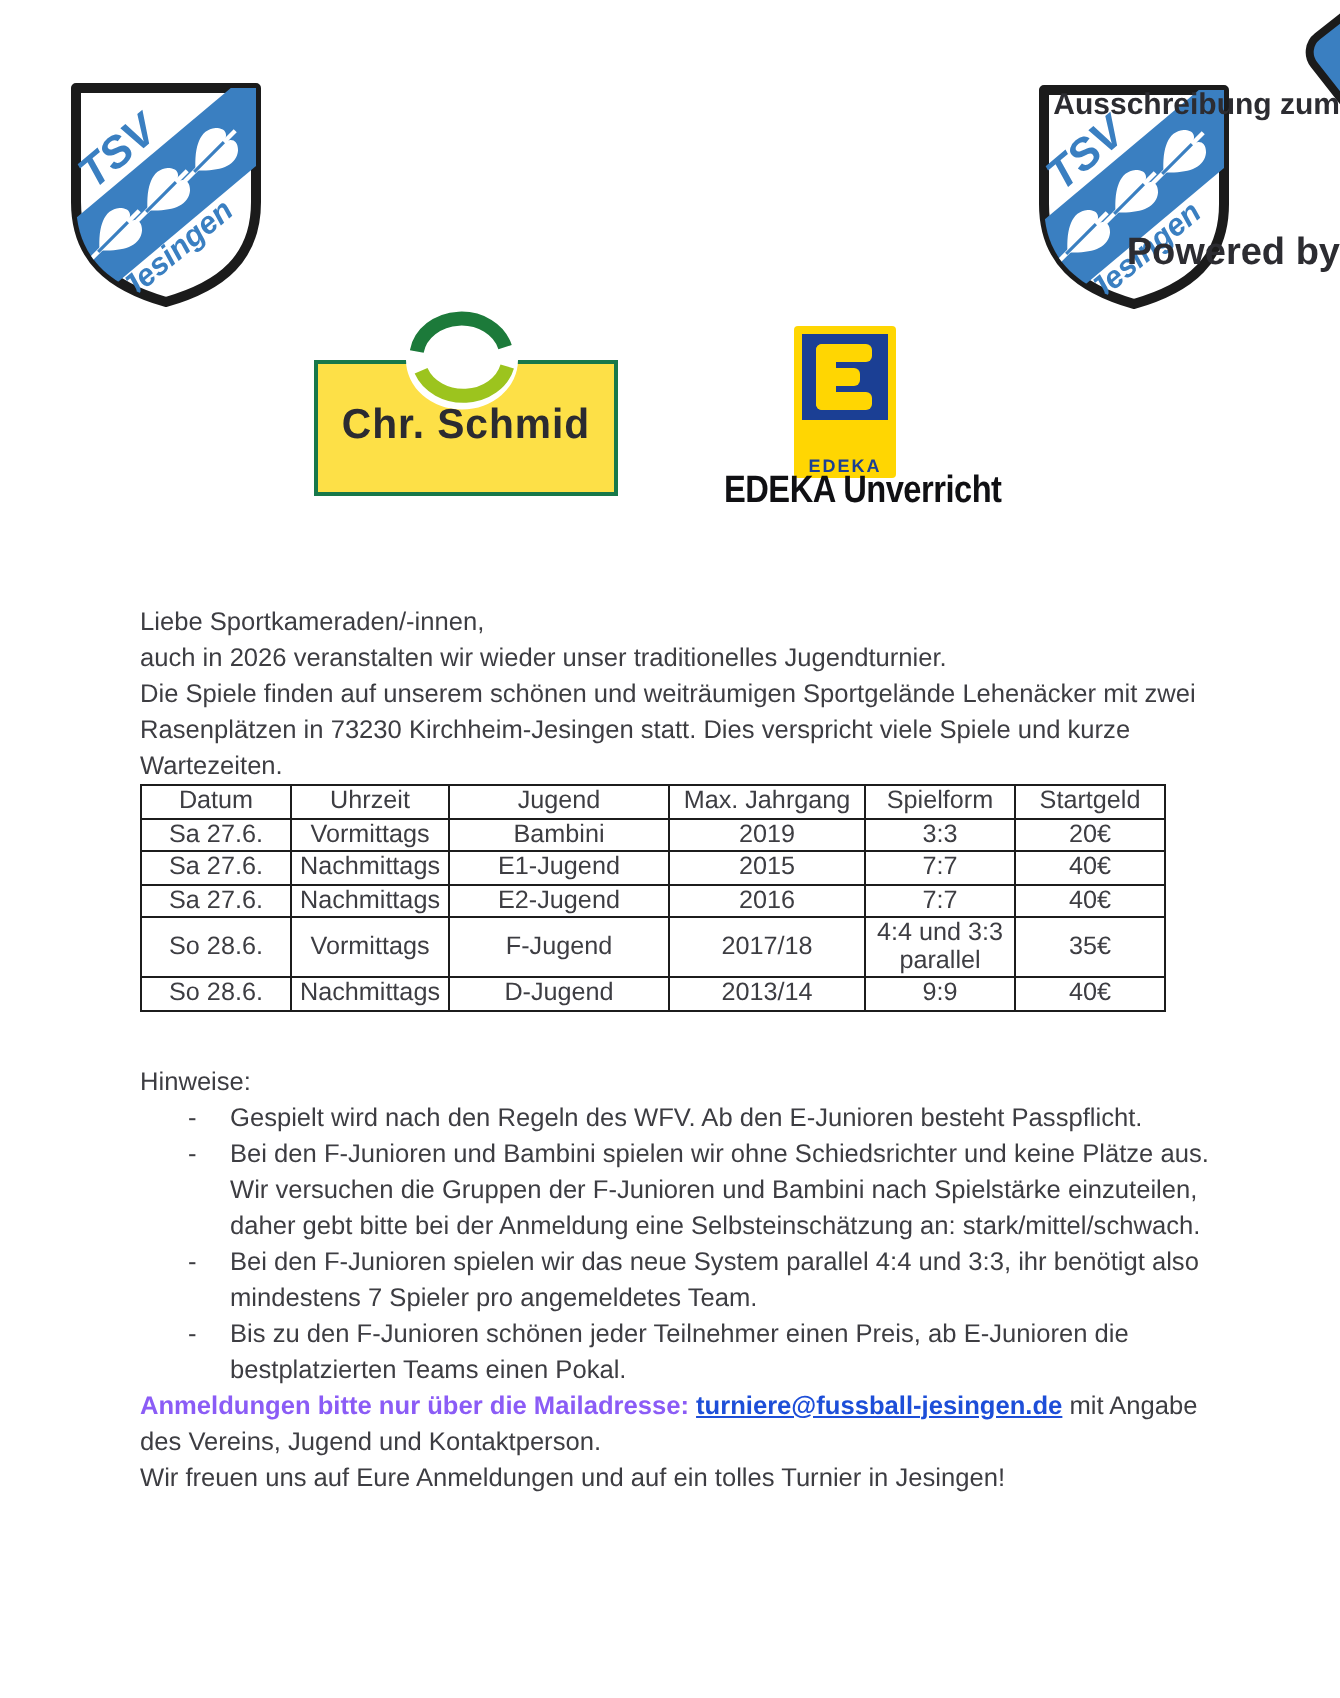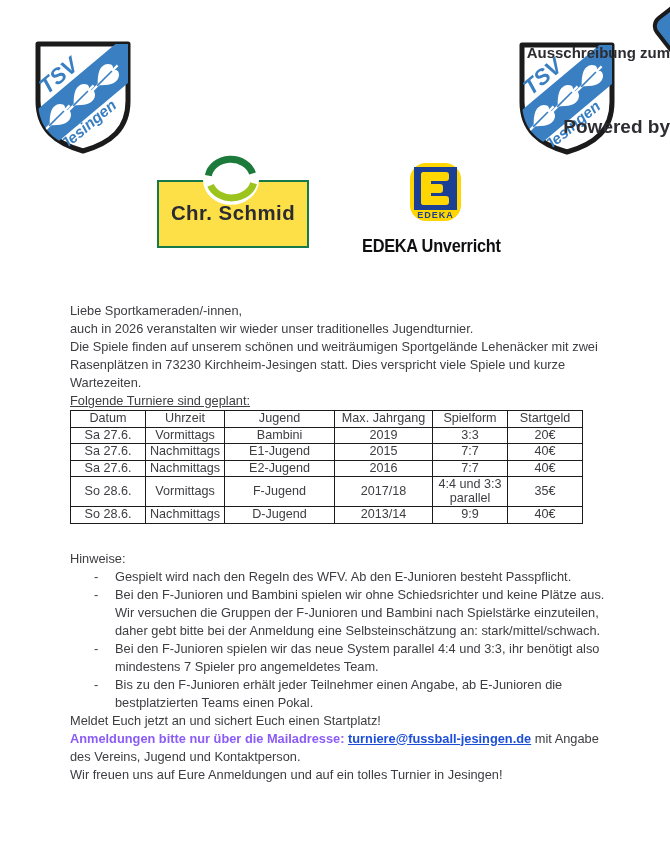--- a/index.html
+++ b/index.html
@@ -26,21 +26,21 @@
 
   
   .schmid{position:absolute;left:157px;top:180px;width:148px;height:64px;border:2px solid #17784a;background:#fde047;}
   .schmid-arcs{position:absolute;left:44px;top:-27px;width:56px;height:50px;}
   .schmid-name{position:absolute;top:19px;left:0;width:100%;text-align:center;
     font-size:21px;font-weight:bold;color:#2b2b31;letter-spacing:0.5px;transform:scaleX(.97);}
   .schmid-bar{position:absolute;bottom:0;left:0;right:0;height:17px;background:#17784a;color:#fff;
     font-style:italic;font-size:10px;letter-spacing:5px;text-align:center;line-height:17px;font-weight:bold;}
 
   
-  .edeka-logo{position:absolute;left:397px;top:163px;width:51px;height:58px;background:#ffd602;border-radius:16px;margin-left:13px;}
+  .edeka-logo{position:absolute;left:397px;top:163px;width:51px;height:76px;background:#ffd602;border-radius:2px;}
   .edeka-blue{position:absolute;left:4px;top:4px;width:43px;height:43px;background:#1b3f94;}
   .edeka-word{position:absolute;bottom:1px;left:0;width:100%;text-align:center;color:#1b3f94;
     font-size:9px;font-weight:bold;letter-spacing:1px;}
   .edeka-caption{position:absolute;left:362px;top:235px;font-size:19px;font-weight:bold;color:#101013;
     transform:scaleX(.86);transform-origin:left top;white-space:nowrap;letter-spacing:-0.3px;}
 
   
   .content{position:absolute;left:70px;top:302px;width:545px;font-size:12.8px;line-height:18px;}
   .content p{margin:0;}
   .p-greeting{margin-bottom:12px;}
@@ -138,21 +138,20 @@
       </svg>
     </div>
     <div class="edeka-word">EDEKA</div>
   </div>
   <div class="edeka-caption">EDEKA Unverricht</div>
 
   <div class="content">
     <p class="p-greeting">Liebe Sportkameraden/-innen,</p>
     <p class="p-intro">auch in 2026 veranstalten wir wieder unser traditionelles Jugendturnier.</p>
     <p class="p-venue">Die Spiele finden auf unserem schönen und weiträumigen Sportgelände Lehenäcker mit zwei Rasenplätzen in 73230 Kirchheim-Jesingen statt. Dies verspricht viele Spiele und kurze Wartezeiten.</p>
-    <p class="p-tableintro">Folgende Turniere sind geplant:</p>
 
     <table class="turniere">
       <colgroup>
         <col style="width:75px">
           <col style="width:79px">
           <col style="width:110px">
         <col style="width:98px">
           <col style="width:75px">
           <col style="width:75px">
       </colgroup>
@@ -217,24 +216,23 @@
       <div class="hint-item">
         <span class="hint-dash">-</span>
         <span class="hint-text">Bei den F-Junioren und Bambini spielen wir ohne Schiedsrichter und keine Plätze aus. Wir versuchen die Gruppen der F-Junioren und Bambini nach Spielstärke einzuteilen, daher gebt bitte bei der Anmeldung eine Selbsteinschätzung an: stark/mittel/schwach.</span>
       </div>
       <div class="hint-item">
         <span class="hint-dash">-</span>
         <span class="hint-text">Bei den F-Junioren spielen wir das neue System parallel 4:4 und 3:3, ihr benötigt also mindestens 7 Spieler pro angemeldetes Team.</span>
       </div>
       <div class="hint-item">
         <span class="hint-dash">-</span>
-        <span class="hint-text">Bis zu den F-Junioren erhält jeder Teilnehmer einen Angabe, ab E-Junioren die bestplatzierten Teams einen Pokal.</span>
+        <span class="hint-text">Bis zu den F-Junioren schönen jeder Teilnehmer einen Preis, ab E-Junioren die bestplatzierten Teams einen Pokal.</span>
       </div>
     </div>
 
-    <p class="p-cta">Meldet Euch jetzt an und sichert Euch einen Startplatz!</p>
 
     <p class="p-mail"><b>Anmeldungen bitte nur über die Mailadresse:</b> <a href="#">turniere@fussball-jesingen.de</a><span> mit Angabe des Vereins, Jugend und Kontaktperson.</span></p>
 
     <p class="p-farewell">Wir freuen uns auf Eure Anmeldungen und auf ein tolles Turnier in Jesingen!</p>
   </div>
 
 </div>
 
 </body></html>

